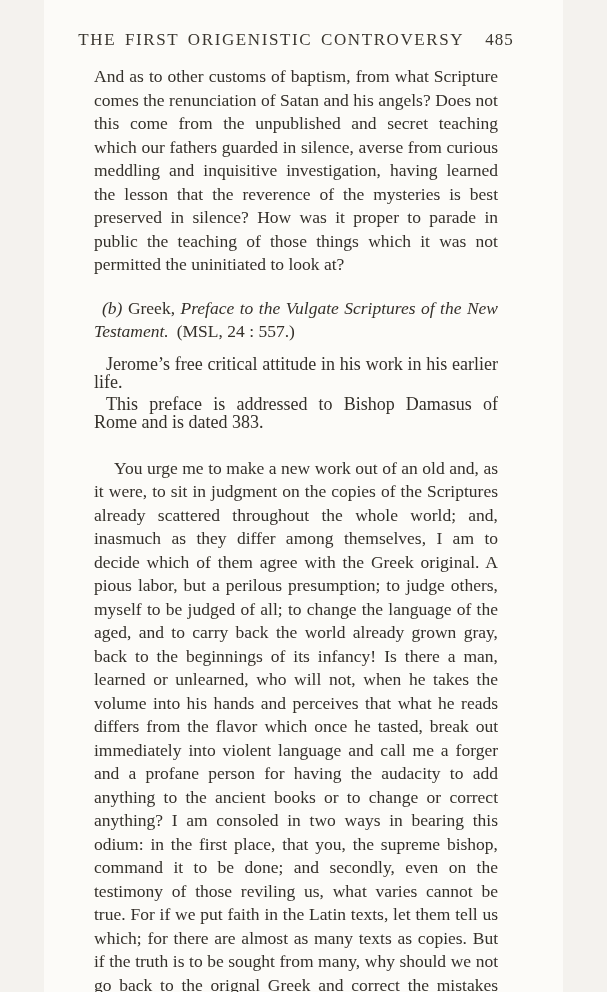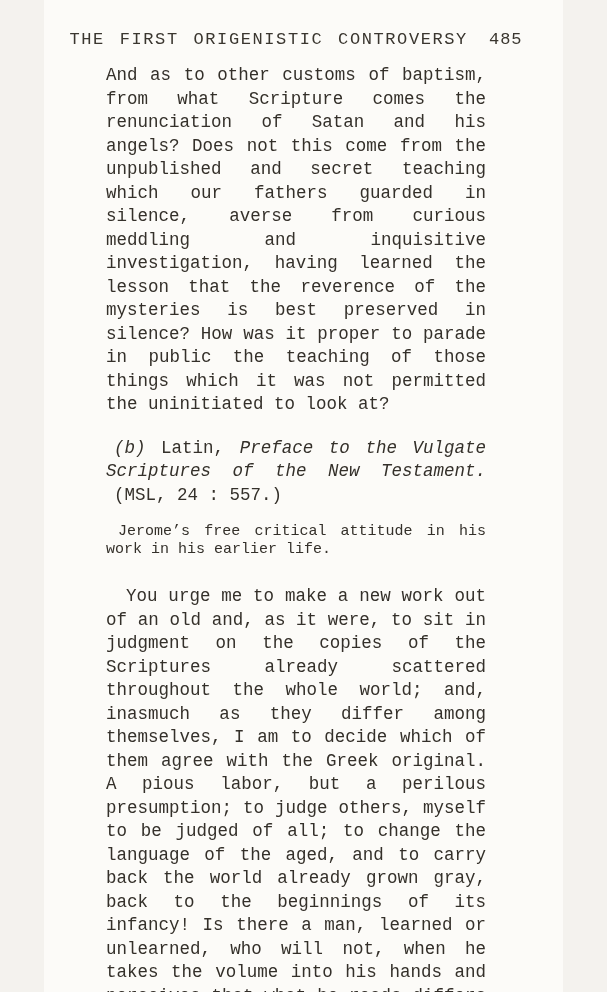--- a/index.html
+++ b/index.html
@@ -9,39 +9,39 @@
   }
   .page {
     position: relative;
     width: 519px;
     height: 992px;
     box-sizing: border-box;
     margin: 0 auto;
     padding: 30px 61px 40px 46px;
     background: #fcfbf8;
     color: #34302a;
-    font-family: Liberation Mono, monospace;
+    font-family: Liberation Serif, serif;
     overflow: hidden;
   }
   .running-head {
     display: flex;
     justify-content: center;
     align-items: baseline;
     font-size: 17px;
     letter-spacing: 1.6px;
     word-spacing: 3px;
     color: #3a362f;
     white-space: nowrap;
   }
   .running-head .folio {
     margin-left: 21px;
     letter-spacing: 1px;
   }
   p {
-    margin: 16px;
+    margin: 4px;
     text-align: justify;
     font-size: 17.5px;
     line-height: 23.5px;
   }
   .par-first {
     margin-top: 15px;
   }
   .citation {
     margin-top: 20px;
     text-indent: 8px;
@@ -51,42 +51,43 @@
   }
   .ital {
     font-style: italic;
   }
   .note {
     margin-top: 11px;
     font-size: 15px;
     line-height: 18px;
   }
   .note p {
-    font-size: 15px;
+    font-size: 18px;
     line-height: 18px;
     text-indent: 12px;
   }
   .par-main {
     margin-top: 26px;
     text-indent: 20px;
   }
 </style>
 </head>
 <body>
 
 <div class="page">
 
   <div class="running-head">
     <span class="title">THE FIRST ORIGENISTIC CONTROVERSY</span>
     <span class="folio">485</span>
   </div>
 
   <p class="par-first">And as to other customs of baptism, from what Scripture comes the renunciation of Satan and his angels?  Does not this come from the unpublished and secret teaching which our fathers guarded in silence, averse from curious meddling and inquisitive investigation, having learned the lesson that the reverence of the mysteries is best preserved in silence?  How was it proper to parade in public the teaching of those things which it was not permitted the uninitiated to look at?</p>
 
-  <p class="citation"><span class="ital">(b)</span> <span>Latin,</span> <span class="ital">Preface to the Vulgate Scriptures of the New Testament.</span><span class="ref">(MSL, 24 : 557.)</span></p>
+  <p class="citation"><span class="ital">(b)</span> <span>Greek,</span> <span class="ital">Preface to the Vulgate Scriptures of the New Testament.</span><span class="ref">(MSL, 24 : 557.)</span></p>
 
   <div class="note">
     <p>Jerome’s free critical attitude in his work in his earlier life.</p>
+    <p>This preface is addressed to Bishop Damasus of Rome and is dated 383.</p>
   </div>
 
   <p class="par-main">You urge me to make a new work out of an old and, as it were, to sit in judgment on the copies of the Scriptures already scattered throughout the whole world; and, inasmuch as they differ among themselves, I am to decide which of them agree with the Greek original.  A pious labor, but a perilous presumption; to judge others, myself to be judged of all; to change the language of the aged, and to carry back the world already grown gray, back to the beginnings of its infancy!  Is there a man, learned or unlearned, who will not, when he takes the volume into his hands and perceives that what he reads differs from the flavor which once he tasted, break out immediately into violent language and call me a forger and a profane person for having the audacity to add anything to the ancient books or to change or correct anything?  I am consoled in two ways in bearing this odium: in the first place, that you, the supreme bishop, command it to be done; and secondly, even on the testimony of those reviling us, what varies cannot be true.  For if we put faith in the Latin texts, let them tell us which; for there are almost as many texts as copies.  But if the truth is to be sought from many, why should we not go back to the orignal Greek and correct the mistakes introduced by inaccurate translators, and the blun-</p>
 
 </div>
 
 </body></html>

